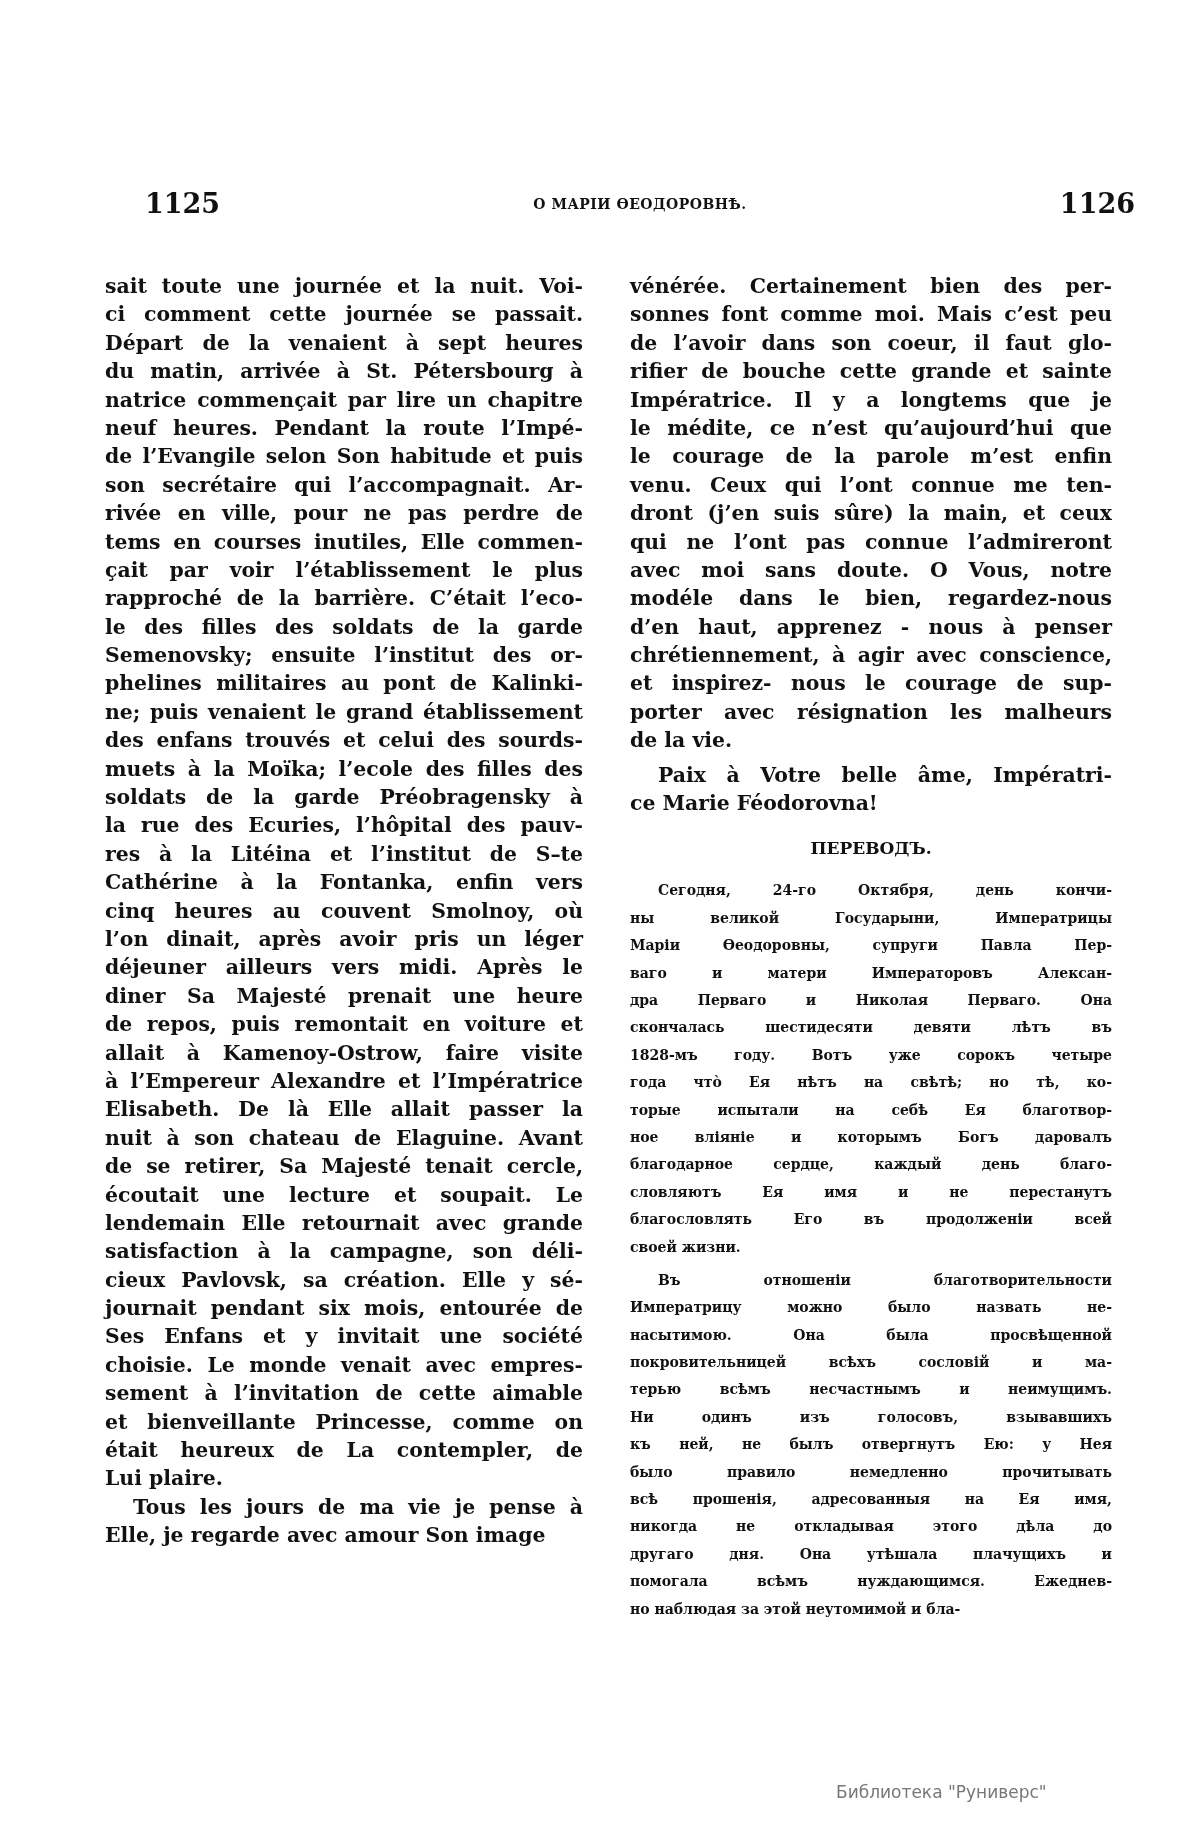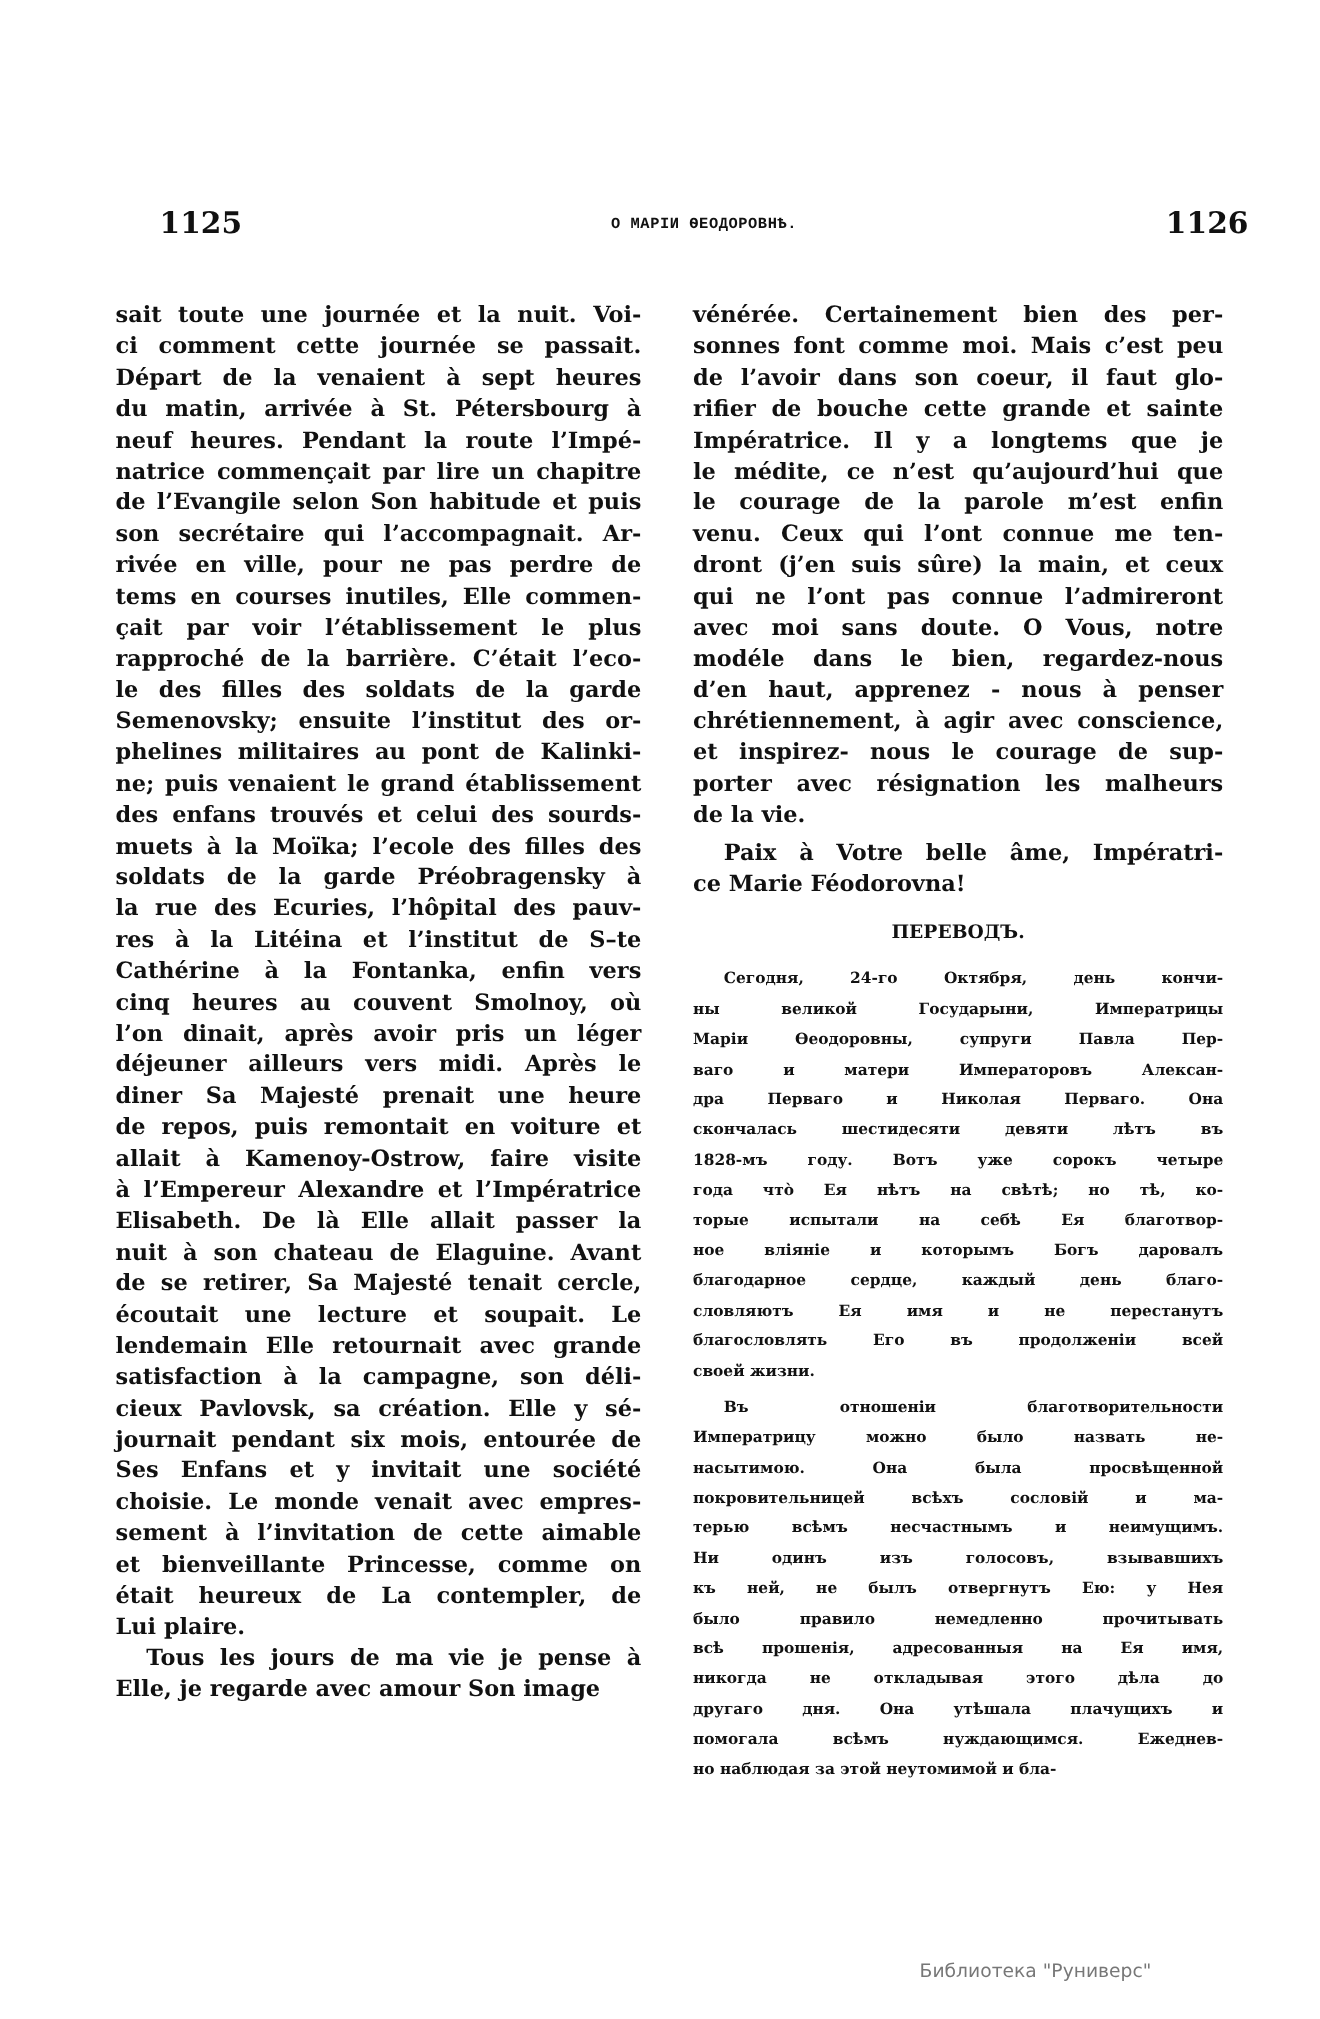--- a/index.html
+++ b/index.html
@@ -3,21 +3,21 @@
 <meta charset="utf-8">
 <style>
   html, body { margin: 0; padding: 0; background: #ffffff; }
   body { width: 1200px; height: 1835px; position: relative; overflow: hidden;
          font-family: "DejaVu Serif", "Liberation Serif", serif; color: #111; }
   .page-header { position: absolute; top: 188px; left: 105px; width: 990px; height: 40px; margin-left: 40px; }
   .page-num { position: absolute; top: 0; font-size: 27px; font-weight: bold; font-family: "DejaVu Serif", serif; }
   .page-num.left { left: 0; }
   .page-num.right { right: 0; text-align: right; }
   .running-title { position: absolute; left: 0; right: 0; top: 8px; text-align: center;
-                   font-size: 14px; font-weight: bold; letter-spacing: 0.5px; font-family: Liberation Mono, monospace; }
+                   font-size: 14px; font-weight: bold; letter-spacing: 0.5px; }
   .col { position: absolute; top: 272px; font-size: 20.4px; line-height: 28.4px;
          font-weight: bold; }
   .col.left { left: 105px; width: 478px; }
   .col.right { left: 612px; width: 482px; margin-left: 18px; }
   .line { display: block; white-space: nowrap; text-align: justify; text-align-last: justify; height: 28.4px; }
   .line.last { text-align-last: left; }
   .line.indent { padding-left: 28px; }
   .heading { display: block; text-align: center; font-size: 17px; font-weight: bold; height: 50px; line-height: 50px; margin-top: 6px; margin-bottom: 4px; }
   .ru { font-size: 14px; line-height: 27.4px; }
   .ru .line { height: 27.4px; }
@@ -32,22 +32,22 @@
   <span class="page-num left">1125</span>
   <span class="running-title">О МАРІИ ѲЕОДОРОВНѢ.</span>
   <span class="page-num right">1126</span>
 </div>
 
 <div class="col left" id="left-col">
     <span class="line">sait toute une journée et la nuit. Voi-</span>
     <span class="line">ci comment cette journée se passait.</span>
     <span class="line">Départ de la venaient à sept heures</span>
     <span class="line">du matin, arrivée à St. Pétersbourg à</span>
+    <span class="line">natrice commençait par lire un chapitre</span>
     <span class="line">neuf heures. Pendant la route l’Impé-</span>
-    <span class="line">natrice commençait par lire un chapitre</span>
     <span class="line">de l’Evangile selon Son habitude et puis</span>
     <span class="line">son secrétaire qui l’accompagnait. Ar-</span>
     <span class="line">rivée en ville, pour ne pas perdre de</span>
     <span class="line">tems en courses inutiles, Elle commen-</span>
     <span class="line">çait par voir l’établissement le plus</span>
     <span class="line">rapproché de la barrière. C’était l’eco-</span>
     <span class="line">le des filles des soldats de la garde</span>
     <span class="line">Semenovsky; ensuite l’institut des or-</span>
     <span class="line">phelines militaires au pont de Kalinki-</span>
     <span class="line">ne; puis venaient le grand établissement</span>

